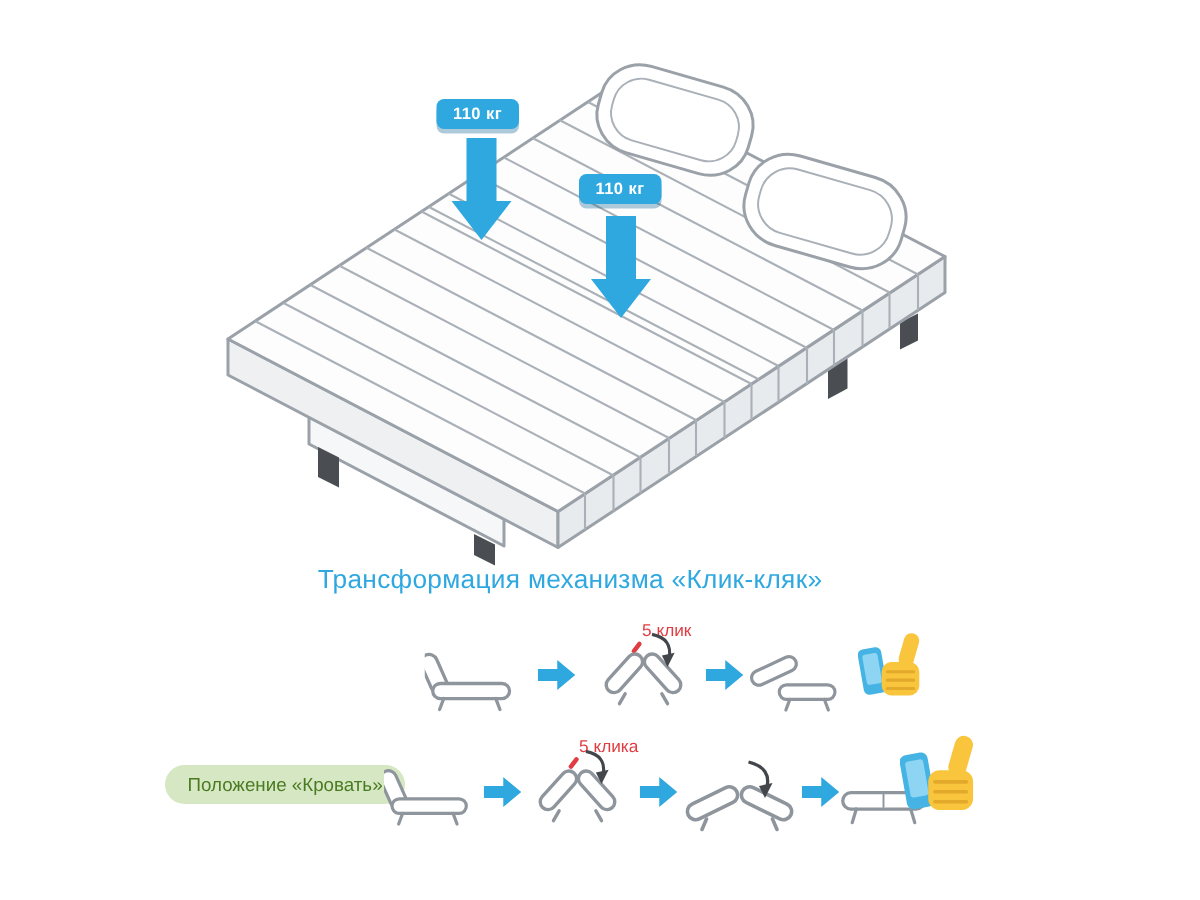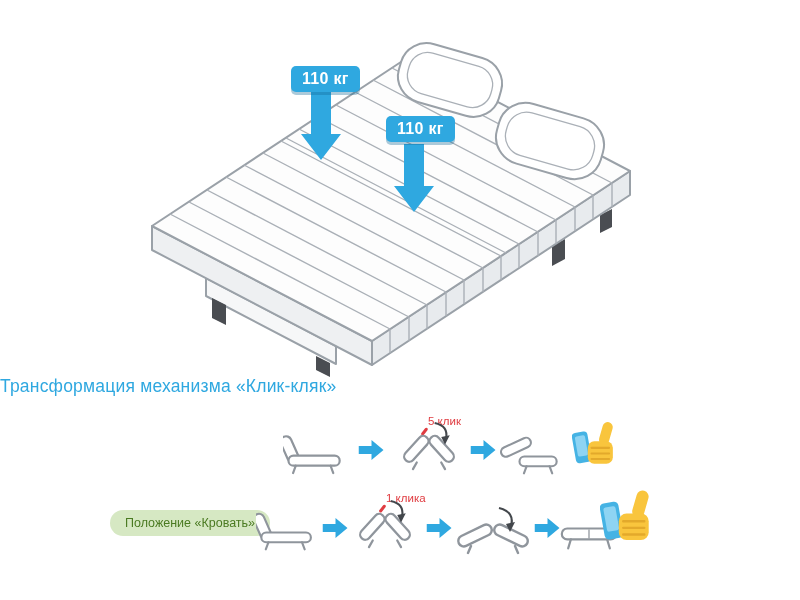--- a/index.html
+++ b/index.html
@@ -2,28 +2,28 @@
 <html style="--accent-blue: #2fa8e0; --pill-bg: #d6e8c3; --pill-text: #4a7a21; --click-red: #e03c41; --line-gray: #9aa1a8; --thumb-yellow: #f9c53d; --phone-blue: #45b3e4;"><head>
 <meta charset="utf-8">
 <style>
   html,body{margin:0;padding:0;background:#fff;}
   body{font-family:"Liberation Sans", sans-serif;}
   .canvas{position:relative;width:800px;height:600px;background:#fff;overflow:hidden;}
   .abs{position:absolute;}
   .badge{
     position:absolute;
     background:var(--accent-blue,#2fa8e0);
-    color:#fff;font-size:16px;font-weight:bold;
+    color:#fff;font-size:11px;font-weight:bold;
     padding:4px 11px;border-radius:5px;
     box-shadow:0 3px 0 rgba(18,104,148,.35);
     letter-spacing:.3px;white-space:nowrap;
   }
   .title{
     position:absolute;top:376px;left:0;width:760px;
-    text-align:left;color:var(--accent-blue,#2fa8e0);
+    text-align:center;color:var(--accent-blue,#2fa8e0);
     font-size:17.5px;letter-spacing:.2px;
   }
   .row{position:absolute;left:0;width:800px;}
   .pill{
     position:absolute;
     background:var(--pill-bg,#d5e8c2);
     color:var(--pill-text,#49771f);
     font-size:12.5px;padding:6px 15px;border-radius:15px;white-space:nowrap;
   }
   .click-label{
@@ -176,21 +176,21 @@
     <div class="pill" style="left:110px;top:12px">Положение «Кровать»</div>
 
     <svg class="step" style="left:256px;top:8px" width="62" height="46" viewBox="0 0 70 52">
         <use href="#i-sofa"></use>
       </svg>
 
     <svg class="step" style="left:322px;top:19px" width="27" height="22" viewBox="0 0 26 22">
         <use href="#i-arrow"></use>
       </svg>
 
-    <div class="click-label" style="left:386px;top:-6px">1 клика</div>
+    <div class="click-label" style="left:386px;top:-6px">5 клика</div>
     <div class="click-tick" style="left:381px;top:6px"></div>
 
     <svg class="step" style="left:352px;top:0px" width="66" height="53" viewBox="0 0 70 56">
         <use href="#i-fold-steep"></use>
       </svg>
 
     <svg class="step" style="left:426px;top:19px" width="27" height="22" viewBox="0 0 26 22">
         <use href="#i-arrow"></use>
       </svg>
 

